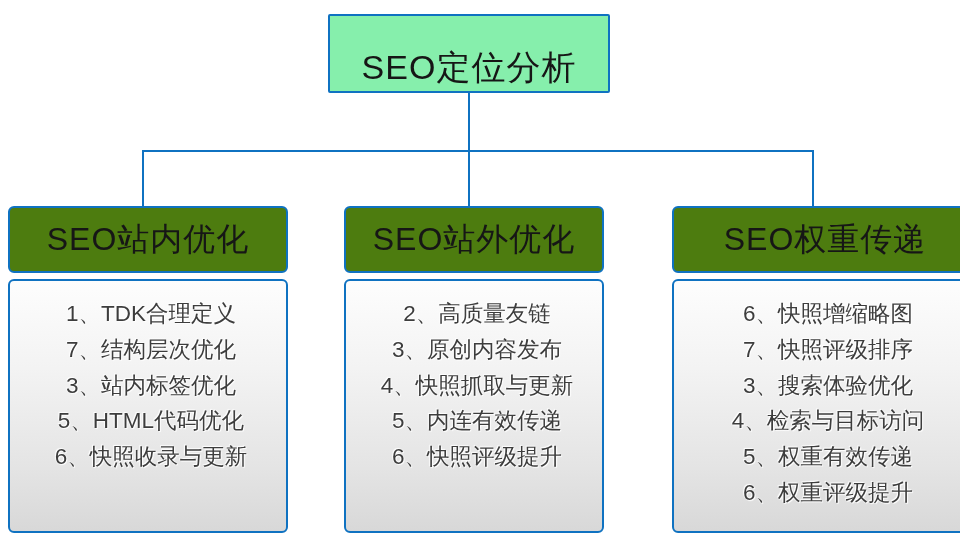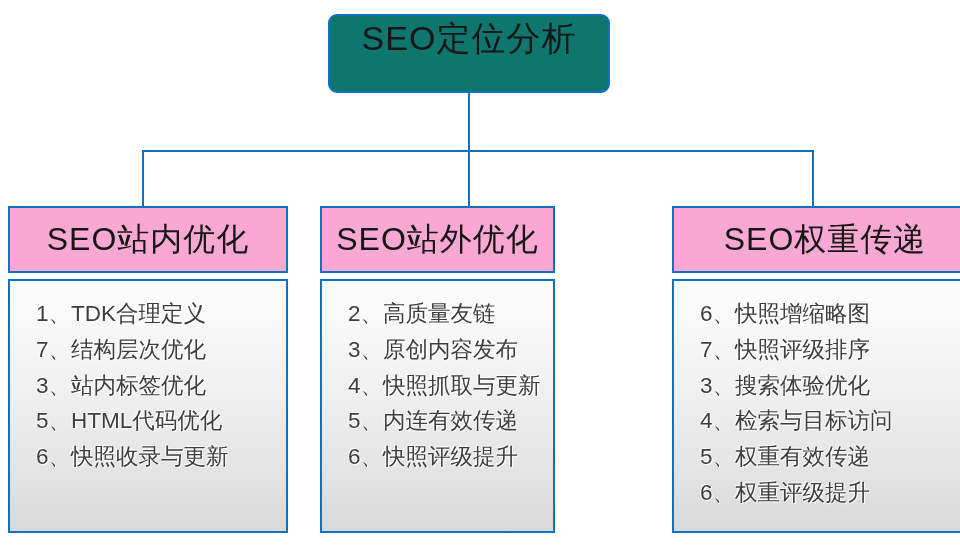--- a/index.html
+++ b/index.html
@@ -27,60 +27,61 @@
   #drop-left   { left: 142px; top: 150px; height: 57px; }
   #drop-center { left: 468px; top: 150px; height: 57px; }
   #drop-right  { left: 812px; top: 150px; height: 57px; }
 
   
   .root-box {
     position: absolute;
     left: 328px; top: 14px;
     width: 282px; height: 79px;
     box-sizing: border-box;
-    background: #0f766e;
+    background: #86efac;
     border: 2.5px solid #0f72c1;
-    border-radius: 9px;
+    border-radius: 2px;
     display: flex;
-    align-items: flex-start;
+    align-items: flex-end;
     justify-content: center;
     font-size: 34px;
     color: #161616;
     letter-spacing: 1px;
   }
 
   
   .head-box {
     position: absolute;
     top: 206px;
     height: 67px;
     box-sizing: border-box;
-    background: #f9a8d4;
+    background: #4d7c0f;
     border: 2px solid #0f72c1;
-    border-radius: 0;
+    border-radius: 6px;
     display: flex;
     align-items: center;
     justify-content: center;
     font-size: 32px;
     color: #161616;
     letter-spacing: 1px;
   }
   
   .body-box {
     position: absolute;
     top: 279px;
     height: 254px;
     box-sizing: border-box;
     background: linear-gradient(180deg, #fdfdfd 0%, #f3f3f3 35%, #e4e4e4 75%, #d8d8d8 100%);
     border: 2px solid #0f72c1;
-    border-radius: 0;
-    padding: 15px 10px 0 26px;
+    border-radius: 6px;
+    padding: 15px 10px 0 16px;
+    text-align: center;
   }
   .col1 { left: 8px;   width: 280px; }
-  .col2 { left: 320px; width: 235px; }
+  .col2 { left: 344px; width: 260px; }
   .col3 { left: 672px; width: 306px; }
 
   .body-box .item {
     font-size: 22.5px;
     line-height: 35.8px;
     color: #3d3d3d;
     white-space: nowrap;
     text-shadow: 0 0 2px #ffffff, 1px 1px 1px #ffffff, -1px -1px 1px #ffffff;
   }
 </style>

